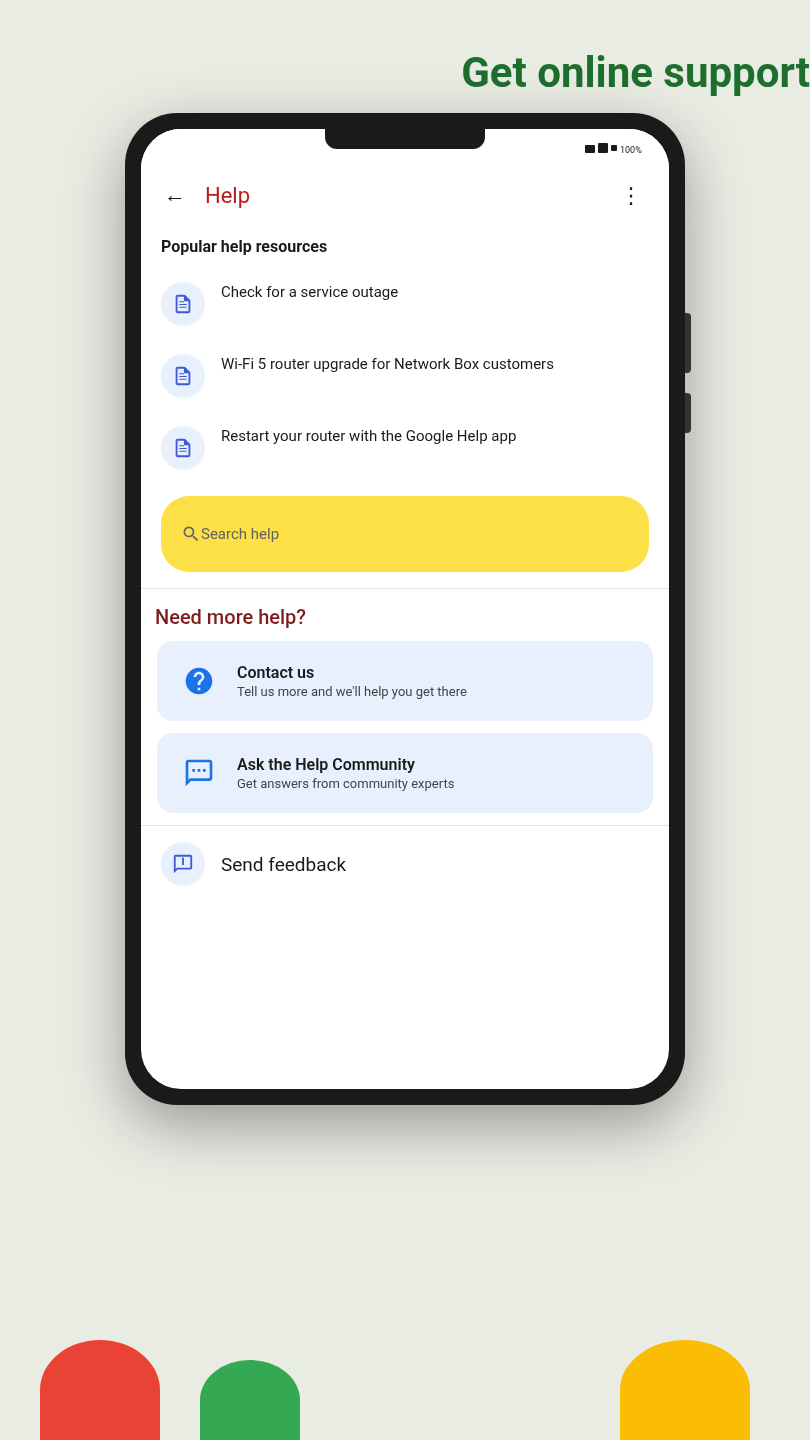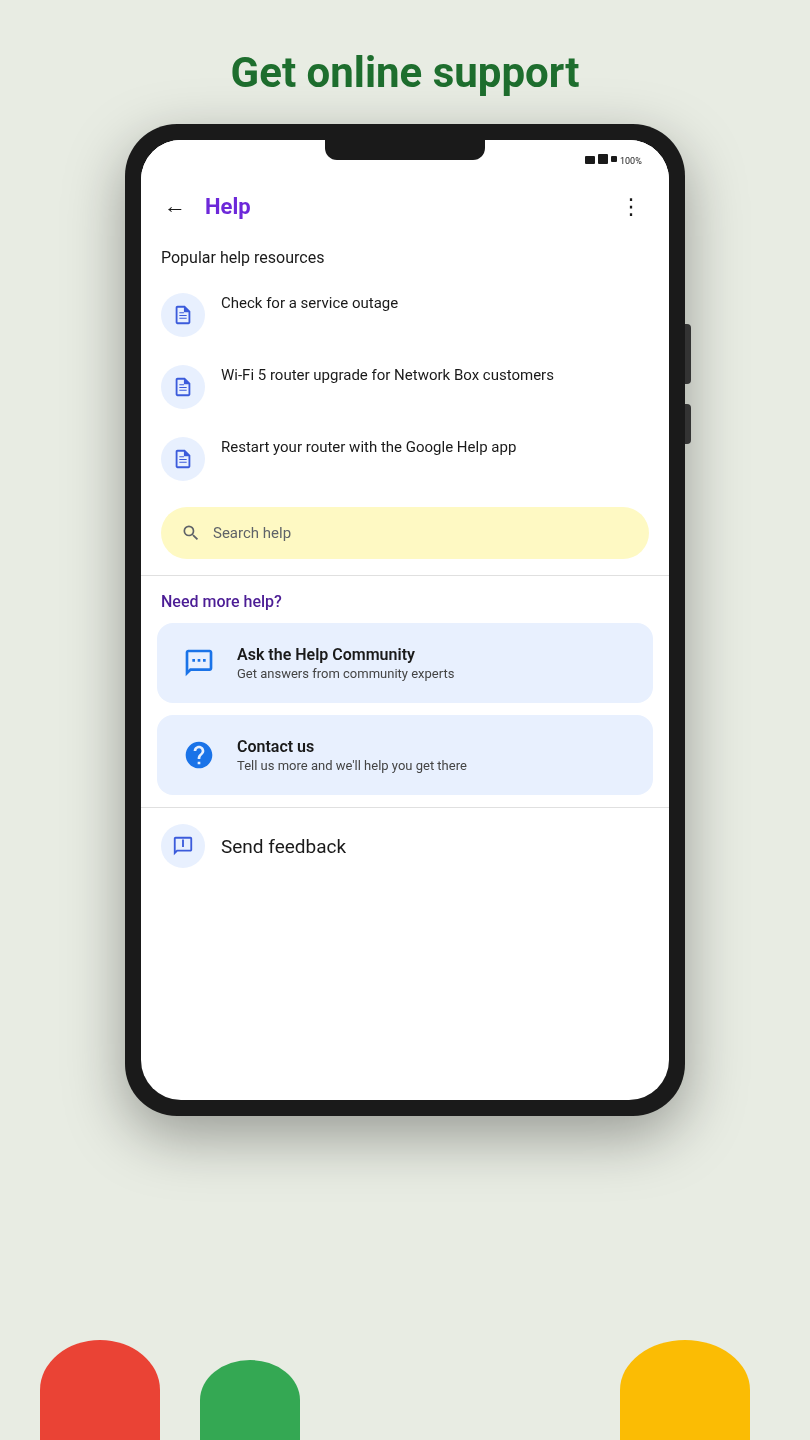--- a/index.html
+++ b/index.html
@@ -7,23 +7,23 @@
     body {
       width: 810px;
       height: 1440px;
       background-color: #e8ece3;
       font-family: 'Google Sans', Roboto, Arial, sans-serif;
       position: relative;
       overflow: hidden;
     }
 
     .page-title {
-      text-align: center;
+      text-align: right;
       padding-top: 48px;
-      padding-bottom: 27px;
+      padding-bottom: 16px;
       font-size: 42px;
       font-weight: 700;
       color: #1e6e2e;
     }
 
     .phone-outer {
       width: 560px;
       margin: 0 auto;
       position: relative;
       z-index: 2;
@@ -96,39 +96,39 @@
       cursor: pointer;
     }
 
     .back-arrow {
       font-size: 22px;
       color: #1a1a1a;
     }
 
     .app-bar-title {
       font-size: 22px;
-      font-weight: 700;
-      color: #6d28d9;
+      font-weight: 400;
+      color: #b91c1c;
     }
 
     .more-btn {
       width: 36px;
       height: 36px;
       display: flex;
       align-items: center;
       justify-content: center;
       cursor: pointer;
       font-size: 22px;
       color: #1a1a1a;
     }
 
     
     .section-label {
       font-size: 16px;
-      font-weight: 400;
+      font-weight: 700;
       color: #1a1a1a;
       padding: 8px 20px 12px 20px;
     }
 
     
     .resource-item {
       display: flex;
       align-items: flex-start;
       padding: 14px 20px;
       gap: 16px;
@@ -156,26 +156,25 @@
       color: #1a1a1a;
       line-height: 1.4;
     }
 
     
     .search-bar-wrap {
       padding: 12px 20px 16px 20px;
     }
 
     .search-bar {
-      background: #fef9c3;
+      background: #fde047;
       border-radius: 28px;
       display: flex;
       align-items: center;
-      padding: 16px 20px;
-      gap: 12px;
+      padding: 28px 20px;
       cursor: pointer;
     }
 
     .search-icon-svg {
       flex-shrink: 0;
     }
 
     .search-placeholder {
       font-size: 15px;
       color: #5f6368;
@@ -183,24 +182,24 @@
 
     
     .divider {
       height: 1px;
       background: #e0e0e0;
       margin: 0 0;
     }
 
     
     .need-more-label {
-      font-size: 16px;
+      font-size: 20px;
       font-weight: 500;
-      color: #4c1d95;
-      padding: 16px 20px 12px 20px;
+      color: #7f1d1d;
+      padding: 16px 20px 12px 14px;
     }
 
     
     .help-card {
       margin: 0 16px 12px 16px;
       background: #e8f0fe;
       border-radius: 16px;
       display: flex;
       align-items: center;
       padding: 18px 20px;
@@ -394,38 +393,38 @@
           </div>
         </div>
 
         <div class="divider"></div>
 
         <div class="need-more-label">Need more help?</div>
 
         <div class="help-card">
           <div class="help-card-icon">
             <svg width="32" height="32" viewBox="0 0 24 24" fill="#1a73e8">
+              <path d="M12 2C6.48 2 2 6.48 2 12s4.48 10 10 10 10-4.48 10-10S17.52 2 12 2zm1 17h-2v-2h2v2zm2.07-7.75l-.9.92C13.45 12.9 13 13.5 13 15h-2v-.5c0-1.1.45-2.1 1.17-2.83l1.24-1.26c.37-.36.59-.86.59-1.41 0-1.1-.9-2-2-2s-2 .9-2 2H8c0-2.21 1.79-4 4-4s4 1.79 4 4c0 .88-.36 1.68-.93 2.25z"></path>
+            </svg>
+          </div>
+          <div class="help-card-text-wrap">
+            <span class="help-card-title">Contact us</span>
+            <span class="help-card-subtitle">Tell us more and we'll help you get there</span>
+          </div>
+        </div>
+
+        <div class="help-card">
+          <div class="help-card-icon">
+            <svg width="32" height="32" viewBox="0 0 24 24" fill="#1a73e8">
               <path d="M20 2H4c-1.1 0-2 .9-2 2v18l4-4h14c1.1 0 2-.9 2-2V4c0-1.1-.9-2-2-2zm0 14H5.17L4 17.17V4h16v12zM7 9h2v2H7zm4 0h2v2h-2zm4 0h2v2h-2z"></path>
             </svg>
           </div>
           <div class="help-card-text-wrap">
             <span class="help-card-title">Ask the Help Community</span>
             <span class="help-card-subtitle">Get answers from community experts</span>
-          </div>
-        </div>
-
-        <div class="help-card">
-          <div class="help-card-icon">
-            <svg width="32" height="32" viewBox="0 0 24 24" fill="#1a73e8">
-              <path d="M12 2C6.48 2 2 6.48 2 12s4.48 10 10 10 10-4.48 10-10S17.52 2 12 2zm1 17h-2v-2h2v2zm2.07-7.75l-.9.92C13.45 12.9 13 13.5 13 15h-2v-.5c0-1.1.45-2.1 1.17-2.83l1.24-1.26c.37-.36.59-.86.59-1.41 0-1.1-.9-2-2-2s-2 .9-2 2H8c0-2.21 1.79-4 4-4s4 1.79 4 4c0 .88-.36 1.68-.93 2.25z"></path>
-            </svg>
-          </div>
-          <div class="help-card-text-wrap">
-            <span class="help-card-title">Contact us</span>
-            <span class="help-card-subtitle">Tell us more and we'll help you get there</span>
           </div>
         </div>
 
         <div class="divider"></div>
 
         <div class="feedback-item">
           <div class="feedback-icon-wrap">
             <svg width="22" height="22" viewBox="0 0 24 24" fill="#3b5bdb">
               <path d="M20 2H4c-1.1 0-2 .9-2 2v18l4-4h14c1.1 0 2-.9 2-2V4c0-1.1-.9-2-2-2zm0 14H5.17L4 17.17V4h16v12zM11 5H13V11H11zm0 4H13V13H11z"></path>
             </svg>

